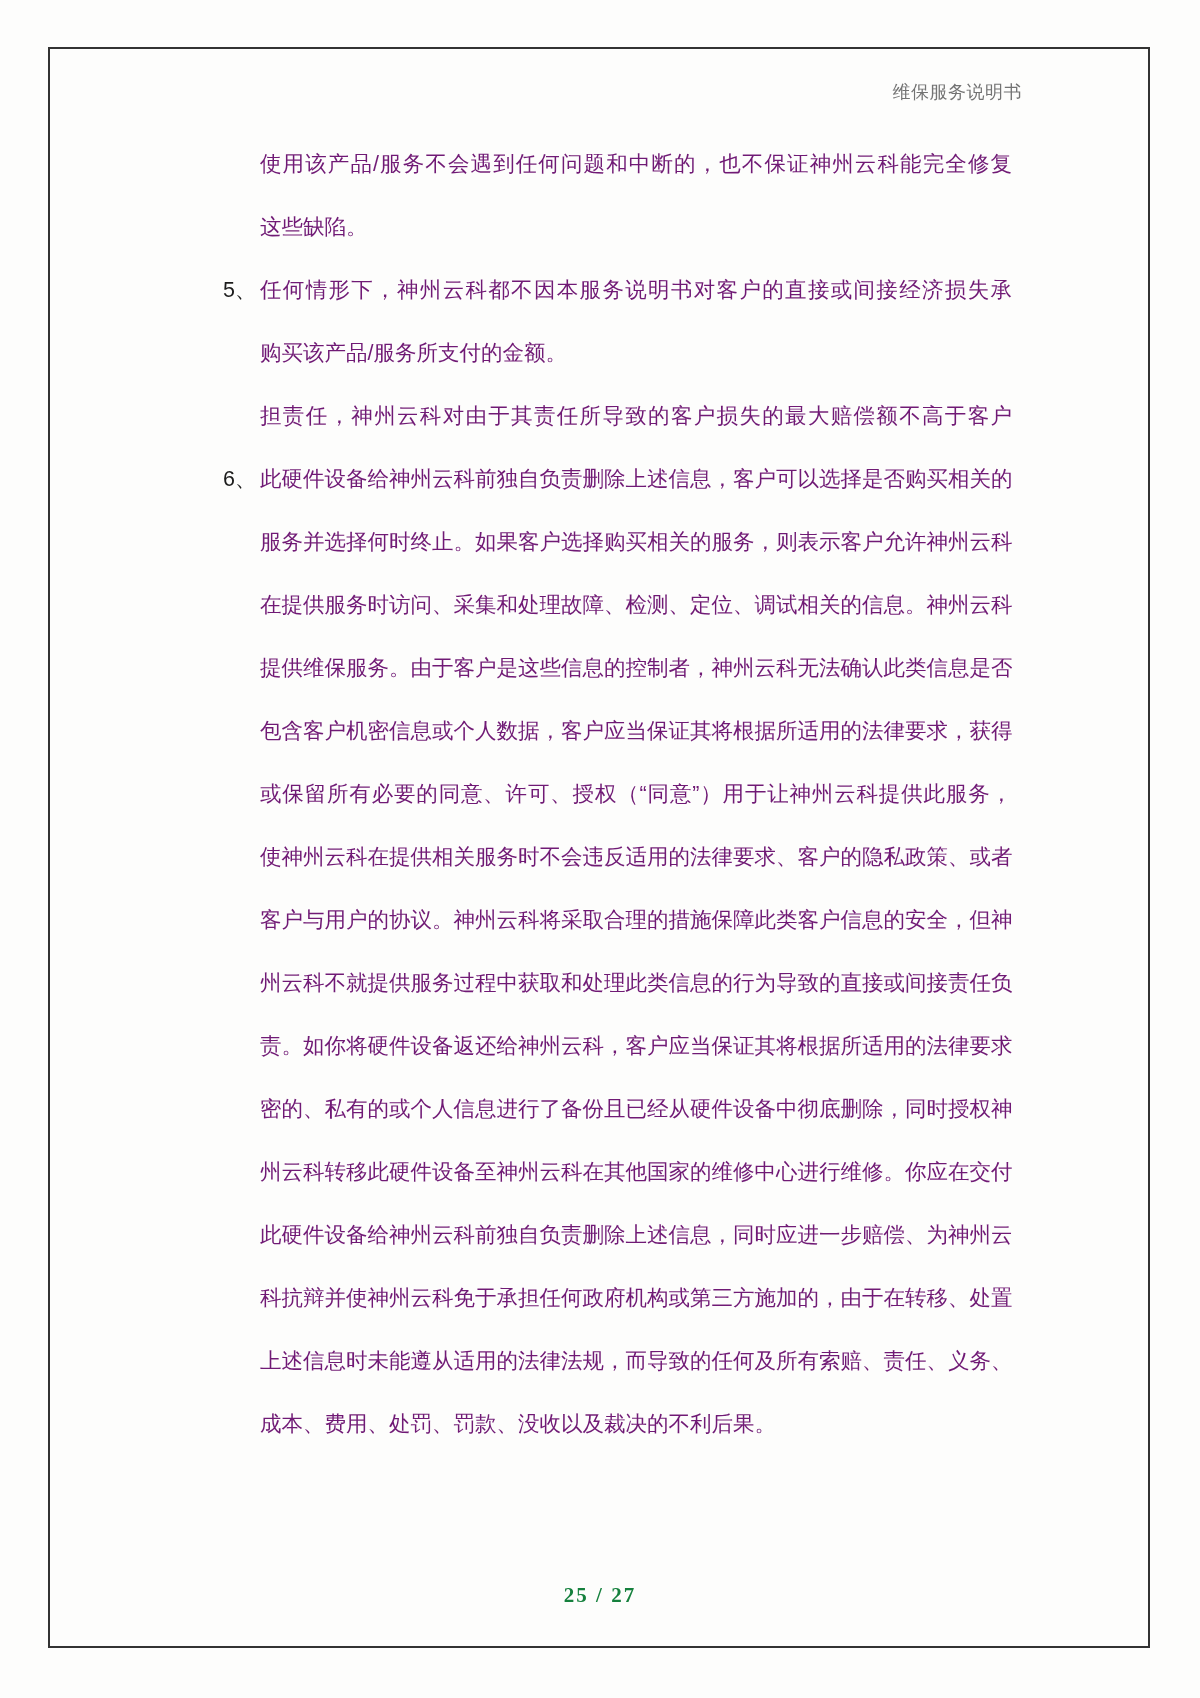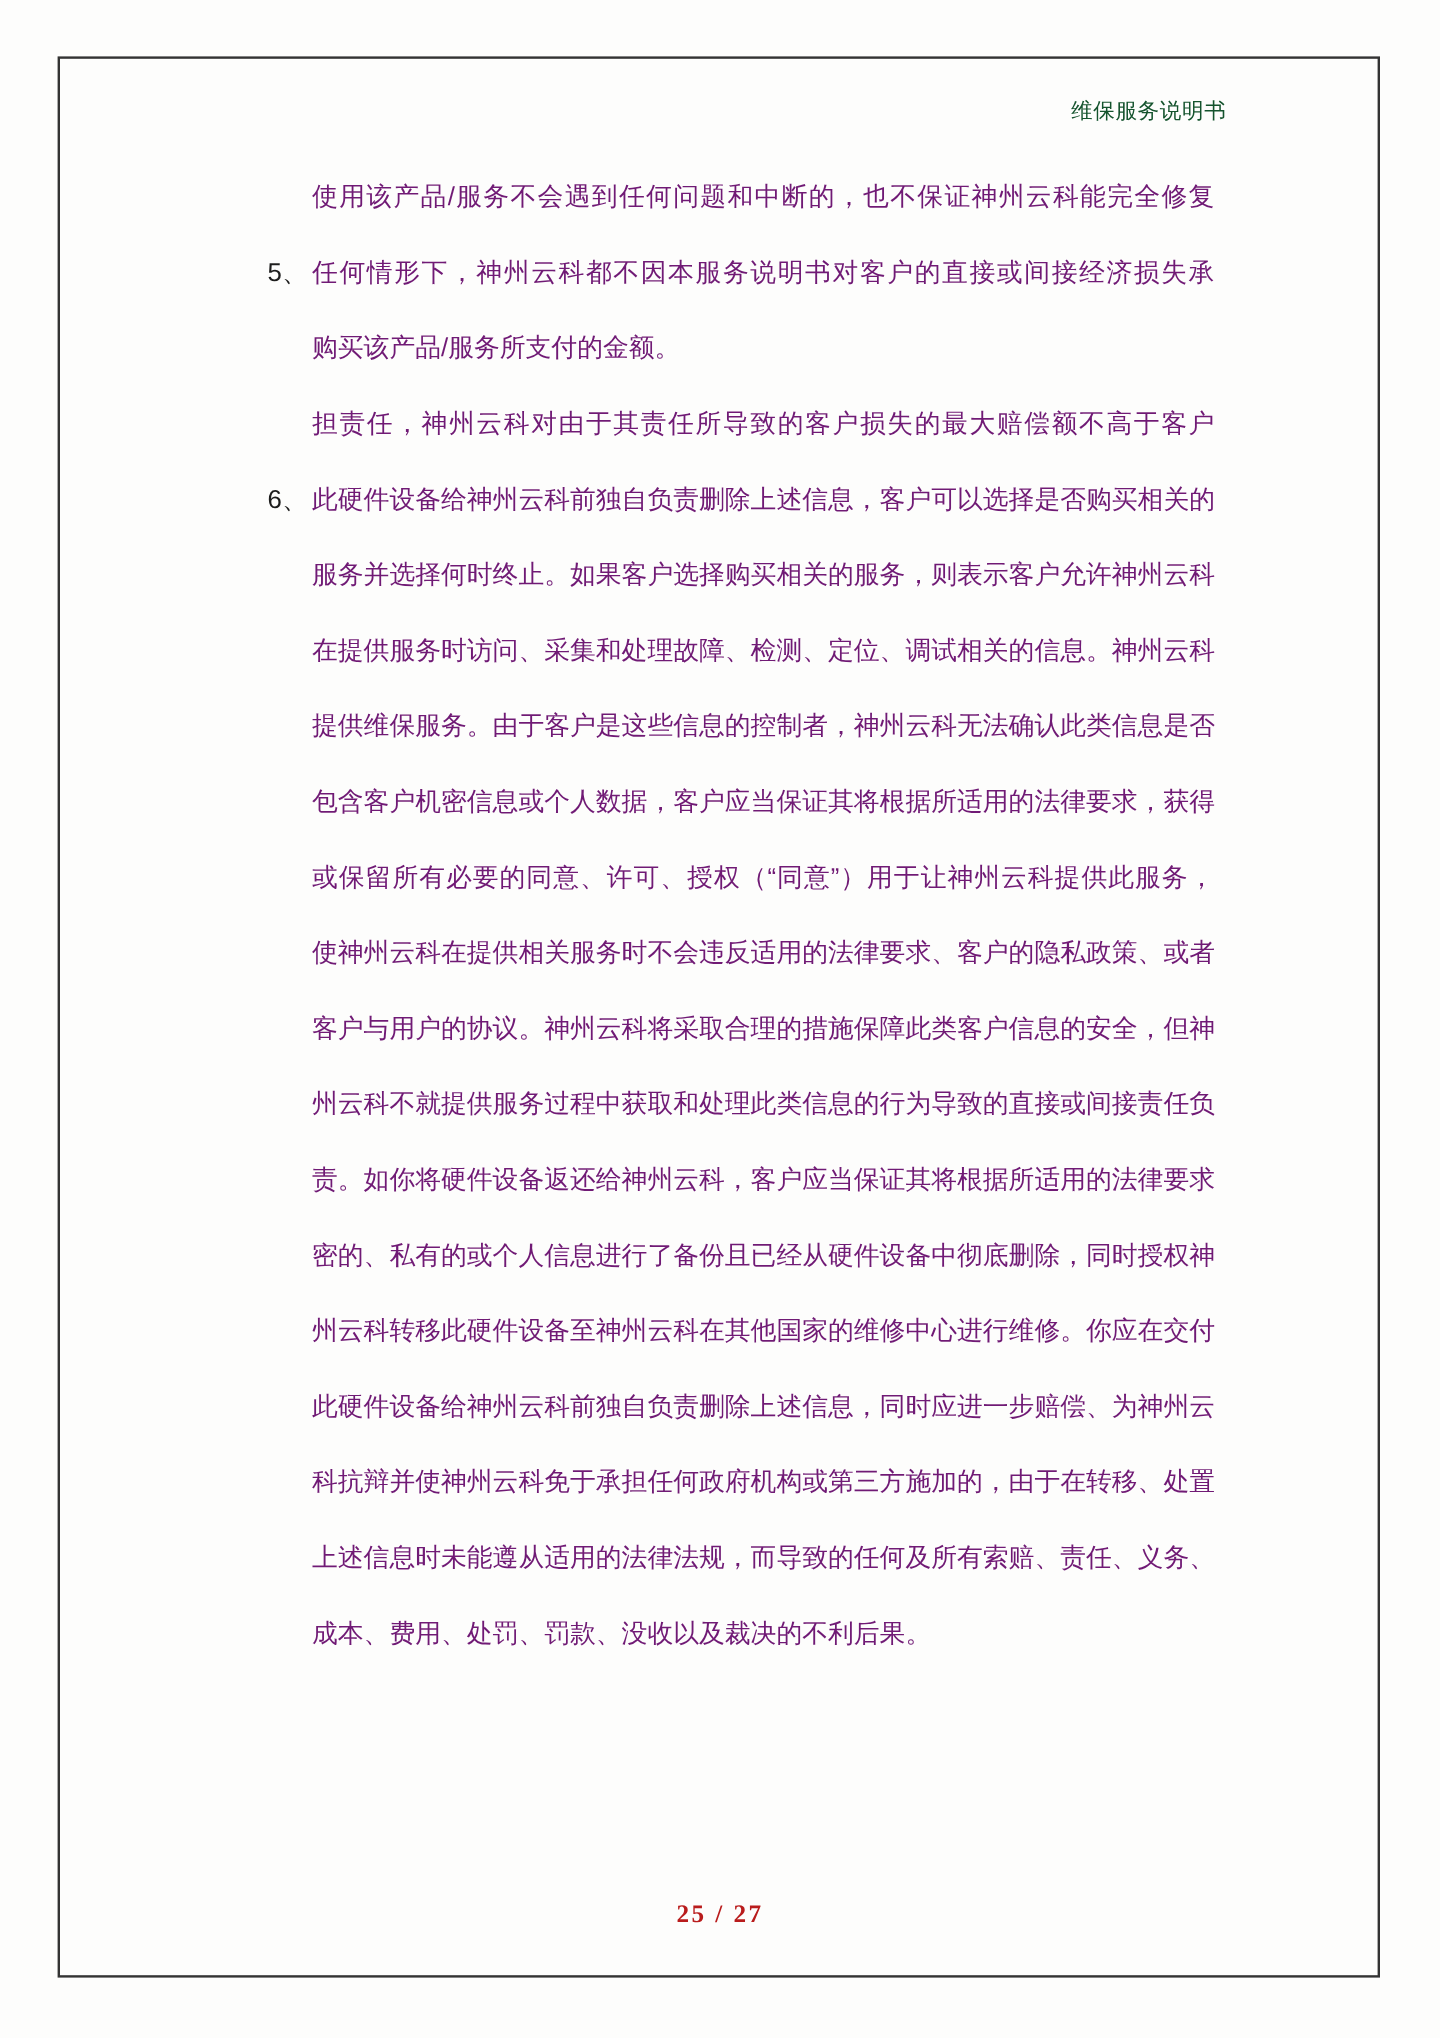--- a/index.html
+++ b/index.html
@@ -25,21 +25,21 @@
     border: 2px solid #333333;
     background: transparent;
   }
   .header-title {
     position: absolute;
     top: 80px;
     right: 178px;
     font-family: "Liberation Serif", serif;
     font-size: 18px;
     letter-spacing: 0.5px;
-    color: #14532d;
+    color: #737373;
     white-space: nowrap;
   }
   .content {
     position: absolute;
     left: 223px;
     top: 133px;
     width: 790px;
   }
   .item {
     position: relative;
@@ -73,34 +73,35 @@
     top: 1583px;
     left: 0;
     width: 100%;
     text-align: center;
   }
   .page-number {
     font-family: "Liberation Serif", serif;
     font-weight: 700;
     font-size: 21px;
     letter-spacing: 2px;
-    color: #b91c1c;
+    color: #15803d;
   }
 </style>
 </head>
 <body>
 
 <div class="page-border"></div>
 
 <div class="header-title">维保服务说明书</div>
 
 <div class="content">
 
   <div class="item">
     <div class="line">使用该产品/服务不会遇到任何问题和中断的，也不保证神州云科能完全修复</div>
+    <div class="line last">这些缺陷。</div>
   </div>
 
   <div class="item">
     <span class="item-number">5、</span>
     <div class="line">任何情形下，神州云科都不因本服务说明书对客户的直接或间接经济损失承</div>
     <div class="line last">购买该产品/服务所支付的金额。</div>
     <div class="line">担责任，神州云科对由于其责任所导致的客户损失的最大赔偿额不高于客户</div>
   </div>
 
   <div class="item">

